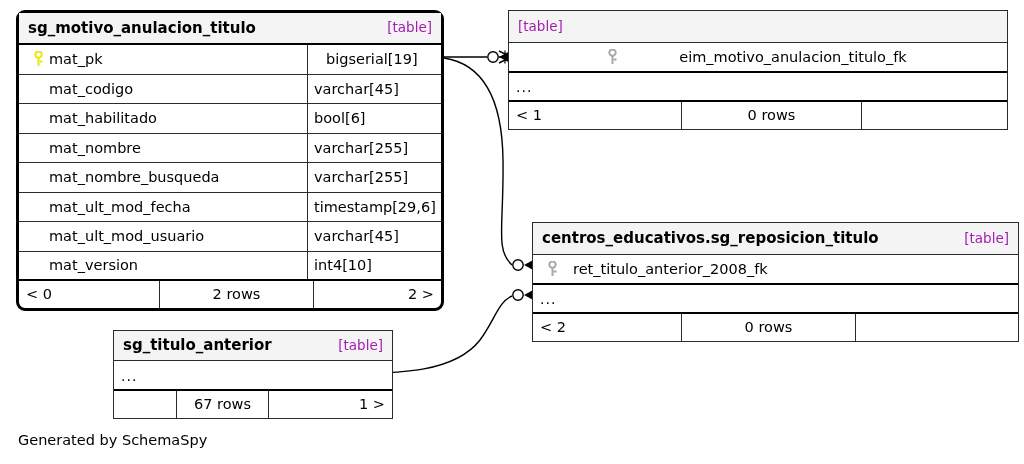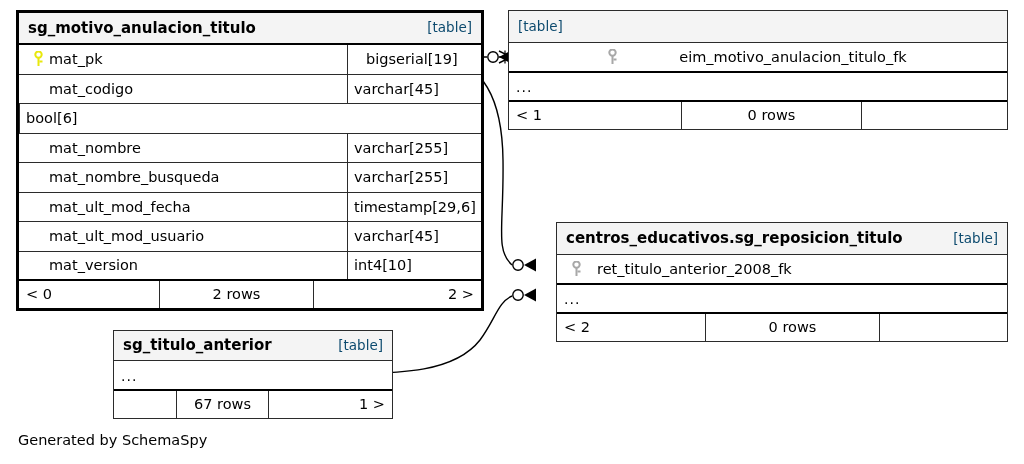--- a/index.html
+++ b/index.html
@@ -56,21 +56,21 @@
   .tbl.focal .thead {
     border-bottom: 2px solid #000000;
   }
   .tname {
     font-weight: bold;
     font-size: 15px;
     white-space: nowrap;
   }
   .ttag {
     font-size: 13.5px;
-    color: #0c4a6e;
+    color: #a21caf;
     white-space: nowrap;
   }
 
   .trow {
     box-sizing: border-box;
     display: flex;
     align-items: stretch;
     height: 29.5px;
     border-bottom: 1px solid #2b2b2b;
     gap: 46px;
@@ -176,21 +176,21 @@
     <g fill="none" stroke="#000" stroke-width="1.4">
       <circle cx="518" cy="265" r="5.2" fill="#fff"></circle>
       <polygon points="536,258.5 536,271.5 524,265" fill="#000" stroke="none"></polygon>
     </g>
     <g fill="none" stroke="#000" stroke-width="1.4">
       <circle cx="518" cy="295" r="5.2" fill="#fff"></circle>
       <polygon points="536,288.5 536,301.5 524,295" fill="#000" stroke="none"></polygon>
     </g>
   </svg>
 
-  <div class="tbl focal" style="left:16px; top:10px; width:468px;">
+  <div class="tbl focal" style="left:16px; top:10px; width:428px;border-radius:9px;">
     <div class="thead">
       <span class="tname">sg_motivo_anulacion_titulo</span>
       <span class="ttag">[table]</span>
     </div>
 
     <div class="trow">
       <div class="cell-name">
         <span class="keyslot">
           <svg class="key-ico" width="11" height="16" viewBox="0 0 11 16" xmlns="http://www.w3.org/2000/svg">
             <circle cx="5.5" cy="3.6" r="3.2" fill="none" stroke="#e8e80c" stroke-width="2"></circle>
@@ -205,20 +205,24 @@
 
     <div class="trow">
       <div class="cell-name">
         <span class="keyslot"></span>
         <span>mat_codigo</span>
       </div>
       <div class="cell-type" style="width:134px;">varchar[45]</div>
     </div>
 
     <div class="trow">
+      <div class="cell-name">
+        <span class="keyslot"></span>
+        <span>mat_habilitado</span>
+      </div>
       <div class="cell-type" style="width:134px;">bool[6]</div>
     </div>
 
     <div class="trow">
       <div class="cell-name">
         <span class="keyslot"></span>
         <span>mat_nombre</span>
       </div>
       <div class="cell-type" style="width:134px;">varchar[255]</div>
     </div>
@@ -282,21 +286,21 @@
 
     <div class="ellipsis thick">...</div>
 
     <div class="tfoot">
       <div class="foot-l" style="width:172px;">&lt; 1</div>
       <div class="foot-c" style="width:180px;">0 rows</div>
       <div class="foot-r" style="flex:1 1 auto;"></div>
     </div>
   </div>
 
-  <div class="tbl" style="left:556px; top:222px; width:452px;">
+  <div class="tbl" style="left:532px; top:222px; width:487px;">
     <div class="thead">
       <span class="tname">centros_educativos.sg_reposicion_titulo</span>
       <span class="ttag">[table]</span>
     </div>
 
 
     <div class="trow thick">
       <div class="cell-name">
         <span class="keyslot">
           <svg class="key-ico" width="11" height="16" viewBox="0 0 11 16" xmlns="http://www.w3.org/2000/svg">

